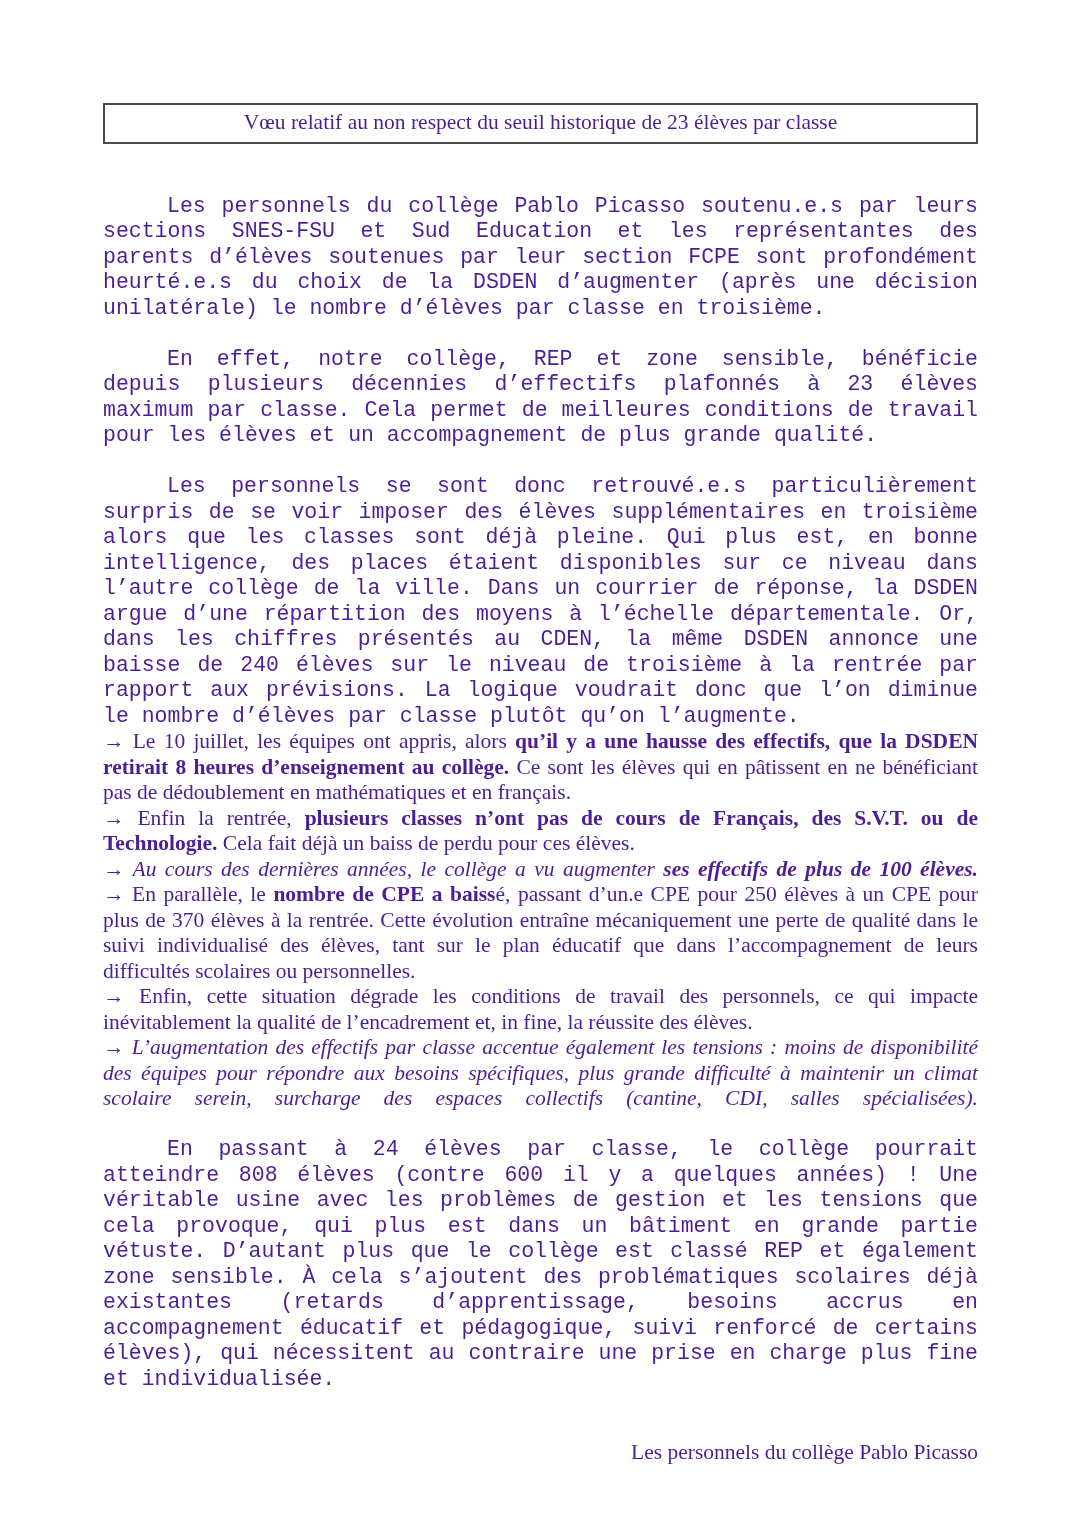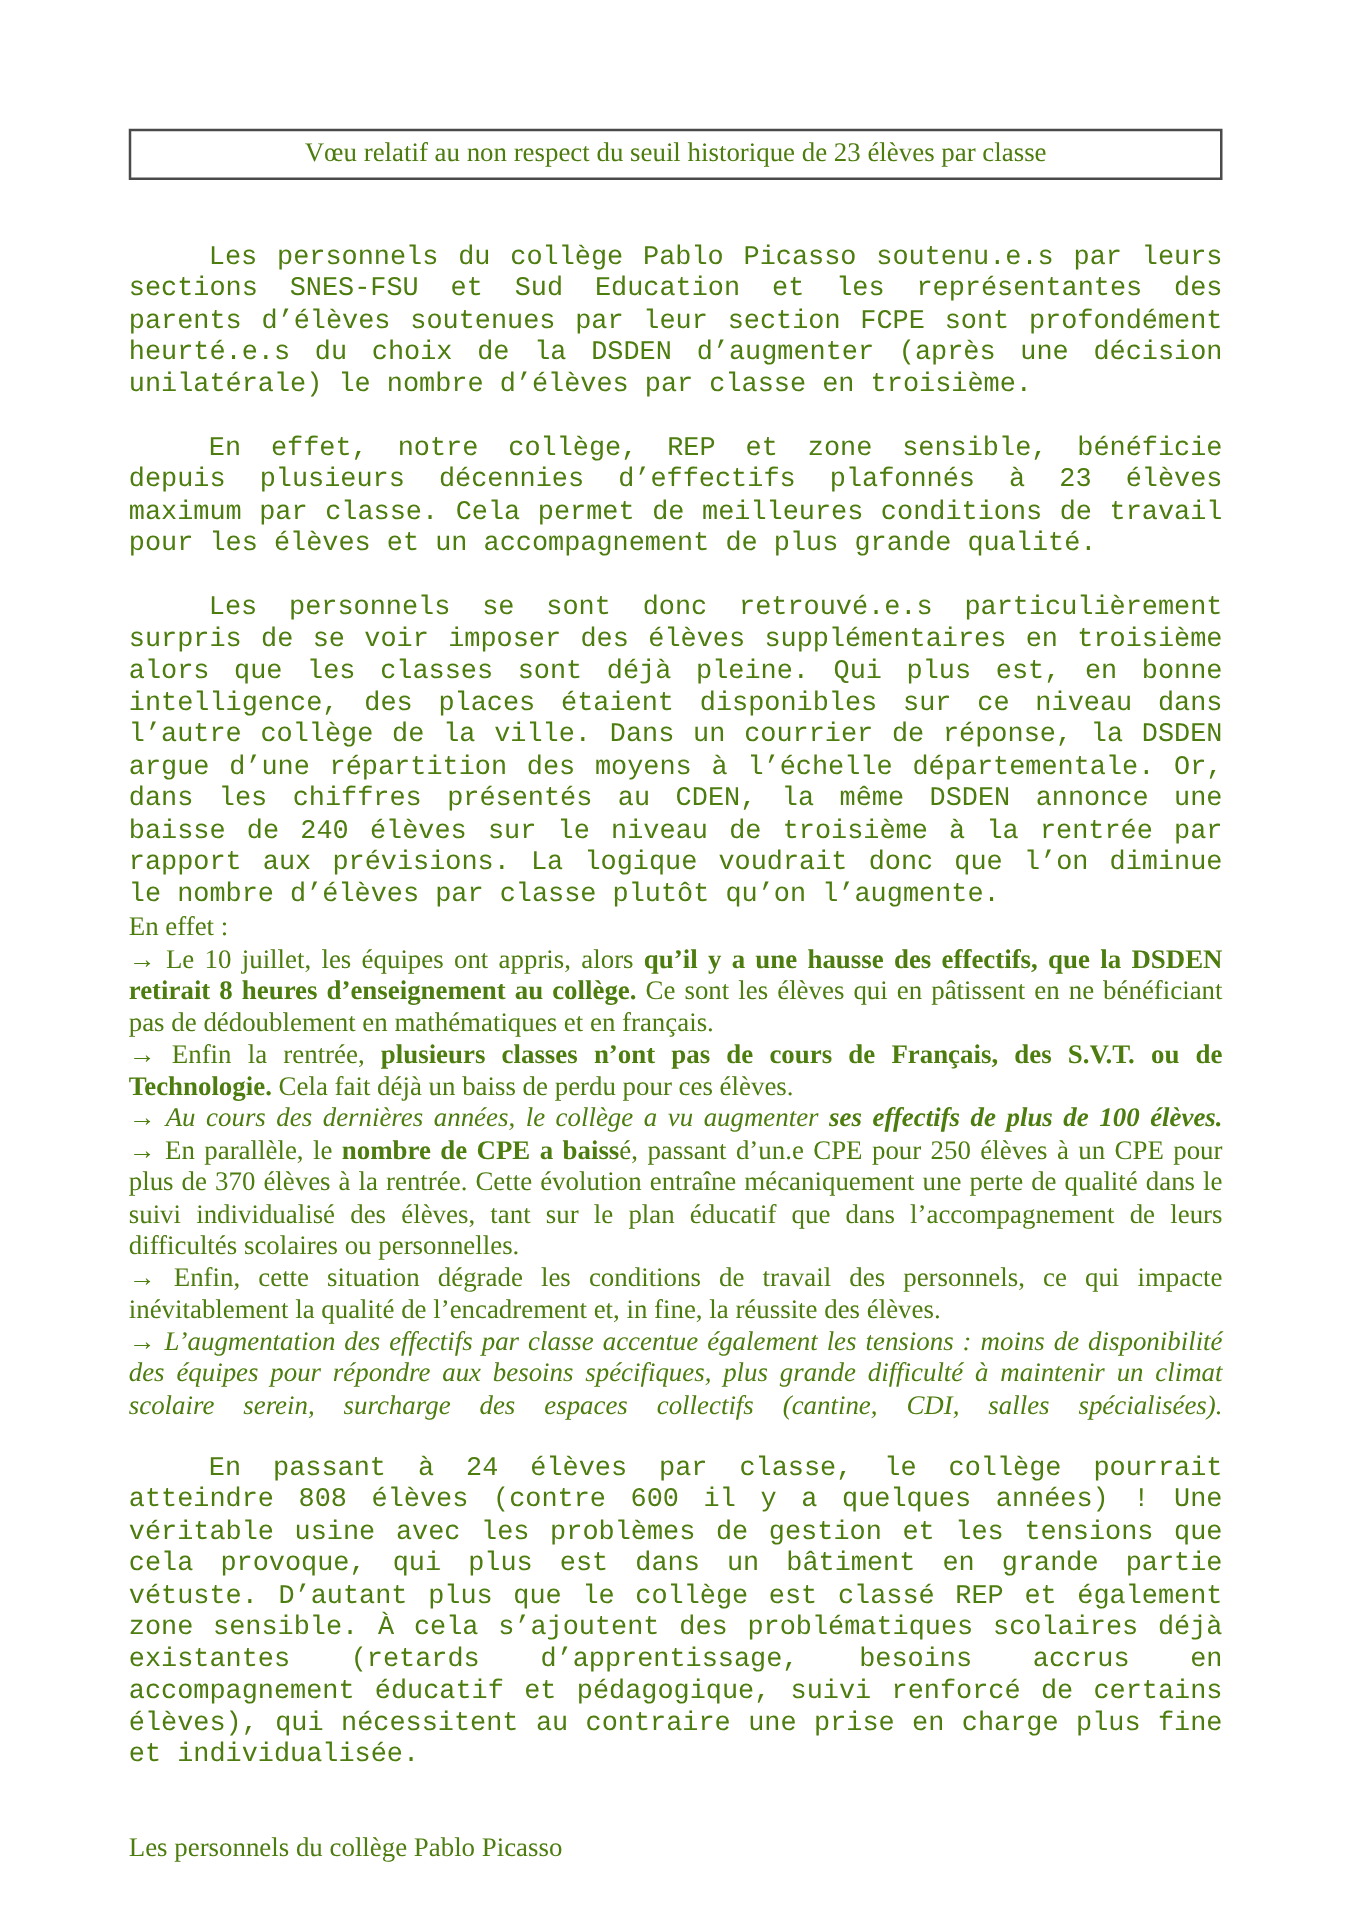--- a/index.html
+++ b/index.html
@@ -6,21 +6,21 @@
     margin: 0;
     padding: 0;
     background: #ffffff;
   }
   .page {
     position: relative;
     width: 1080px;
     height: 1527px;
     box-sizing: border-box;
     background: #ffffff;
-    color: #4d7c0f;
+    color: #4c1d95;
     font-family: "Liberation Serif", "DejaVu Serif", serif;
     font-size: 21.5px;
     line-height: 25.5px;
     padding: 103px 102px 30px 103px;
     overflow: hidden;
   }
   .title-box {
     border: 2px solid #4a4a4a;
     text-align: center;
     padding: 5px 10px 6px 10px;
@@ -29,35 +29,34 @@
   .doc p {
     margin: 0;
     text-align: justify;
   }
   .doc p.gap { margin-top: 25.5px; }
   .doc p.indent { text-indent: 64px; font-family: Liberation Mono, monospace; }
   .doc p.justify-last { text-align-last: justify; font-style: italic; }
   .doc b { font-weight: bold; }
   .signature {
     margin-top: 48px;
-    text-align: left;
+    text-align: right;
   }
 </style>
 </head>
 <body>
 
 <div class="page">
   <div class="title-box">
     <span>Vœu relatif au non respect du seuil historique de 23 élèves par classe</span>
   </div>
   <div class="doc">
       <p class="indent"><span>Les personnels du collège Pablo Picasso soutenu.e.s par leurs sections SNES-FSU et Sud Education et les représentantes des parents d’élèves soutenues par leur section FCPE sont profondément heurté.e.s du choix de la DSDEN d’augmenter (après une décision unilatérale) le nombre d’élèves par classe en troisième.</span></p>
       <p class="indent gap"><span>En effet, notre collège, REP et zone sensible, bénéficie depuis plusieurs décennies d’effectifs plafonnés à 23 élèves maximum par classe. Cela permet de meilleures conditions de travail pour les élèves et un accompagnement de plus grande qualité.</span></p>
       <p class="indent gap"><span>Les personnels se sont donc retrouvé.e.s particulièrement surpris de se voir imposer des élèves supplémentaires en troisième alors que les classes sont déjà pleine. Qui plus est, en bonne intelligence, des places étaient disponibles sur ce niveau dans l’autre collège de la ville. Dans un courrier de réponse, la DSDEN argue d’une répartition des moyens à l’échelle départementale. Or, dans les chiffres présentés au CDEN, la même DSDEN annonce une baisse de 240 élèves sur le niveau de troisième à la rentrée par rapport aux prévisions. La logique voudrait donc que l’on diminue le nombre d’élèves par classe plutôt qu’on l’augmente.</span></p>
-      <p class="plain"><span>En effet :</span></p>
       <p class="arrow"><span>→ Le 10 juillet, les équipes ont appris, alors </span><b>qu’il y a une hausse des effectifs, que la DSDEN retirait 8 heures d’enseignement au collège.</b><span> Ce sont les élèves qui en pâtissent en ne bénéficiant pas de dédoublement en mathématiques et en français.</span></p>
       <p class="arrow"><span>→ Enfin la rentrée, </span><b>plusieurs classes n’ont pas de cours de Français, des S.V.T. ou de Technologie.</b><span> Cela fait déjà un baiss de perdu pour ces élèves.</span></p>
       <p class="arrow justify-last"><span>→ Au cours des dernières années, le collège a vu augmenter </span><b>ses effectifs de plus de 100 élèves.</b></p>
       <p class="arrow"><span>→ En parallèle, le </span><b>nombre de CPE a baiss</b><span>é, passant d’un.e CPE pour 250 élèves à un CPE pour plus de 370 élèves à la rentrée. Cette évolution entraîne mécaniquement une perte de qualité dans le suivi individualisé des élèves, tant sur le plan éducatif que dans l’accompagnement de leurs difficultés scolaires ou personnelles.</span></p>
       <p class="arrow"><span>→ Enfin, cette situation dégrade les conditions de travail des personnels, ce qui impacte inévitablement la qualité de l’encadrement et, in fine, la réussite des élèves.</span></p>
       <p class="arrow justify-last"><span>→ L’augmentation des effectifs par classe accentue également les tensions : moins de disponibilité des équipes pour répondre aux besoins spécifiques, plus grande difficulté à maintenir un climat scolaire serein, surcharge des espaces collectifs (cantine, CDI, salles spécialisées).</span></p>
       <p class="indent gap"><span>En passant à 24 élèves par classe, le collège pourrait atteindre 808 élèves (contre 600 il y a quelques années) ! Une véritable usine avec les problèmes de gestion et les tensions que cela provoque, qui plus est dans un bâtiment en grande partie vétuste. D’autant plus que le collège est classé REP et également zone sensible. À cela s’ajoutent des problématiques scolaires déjà existantes (retards d’apprentissage, besoins accrus en accompagnement éducatif et pédagogique, suivi renforcé de certains élèves), qui nécessitent au contraire une prise en charge plus fine et individualisée.</span></p>
     </div>
   <div class="signature">Les personnels du collège Pablo Picasso</div>
 </div>

